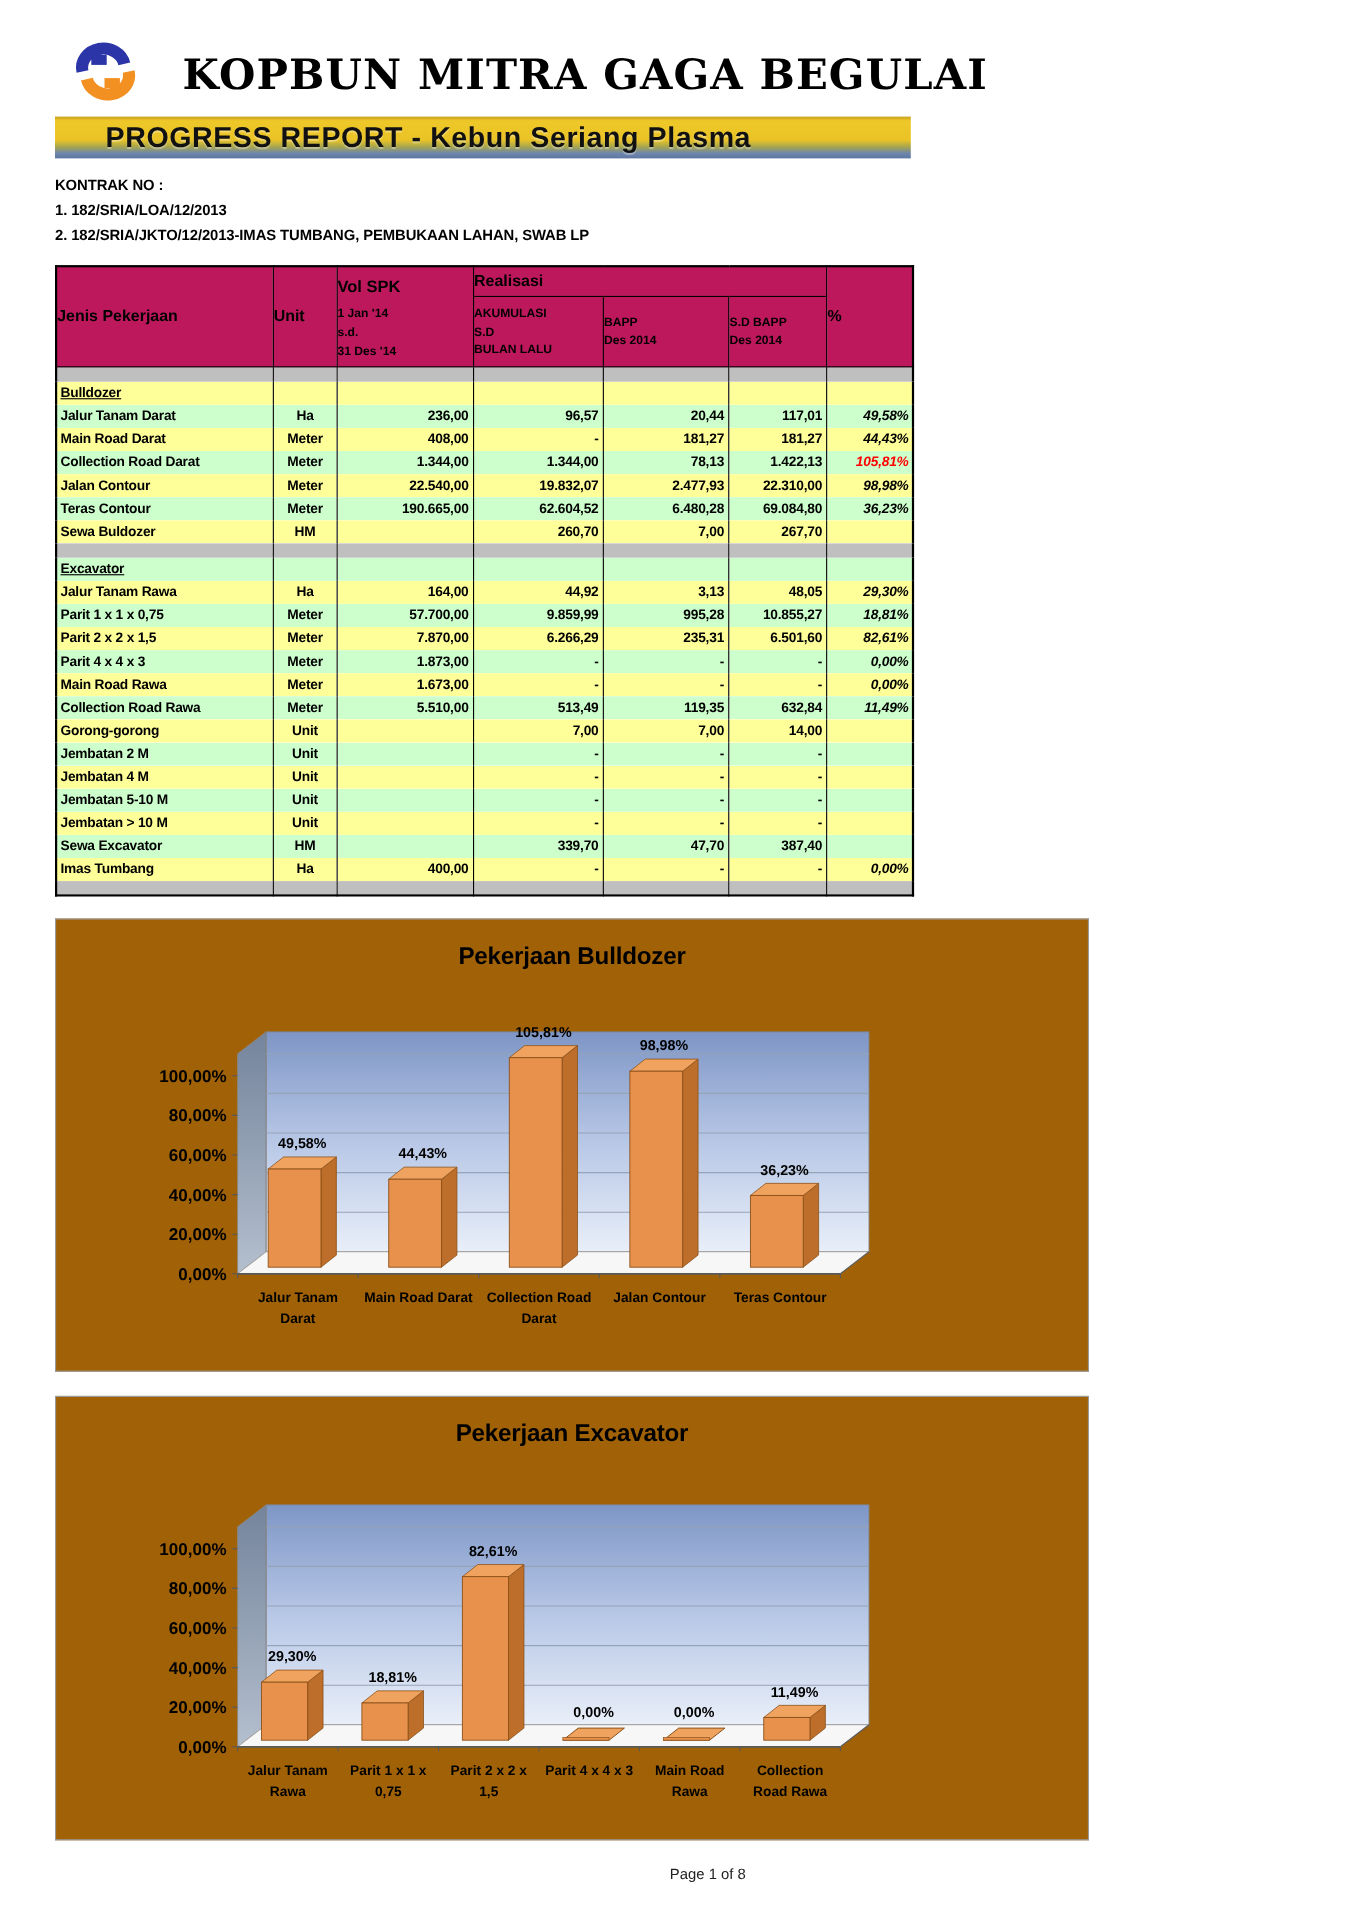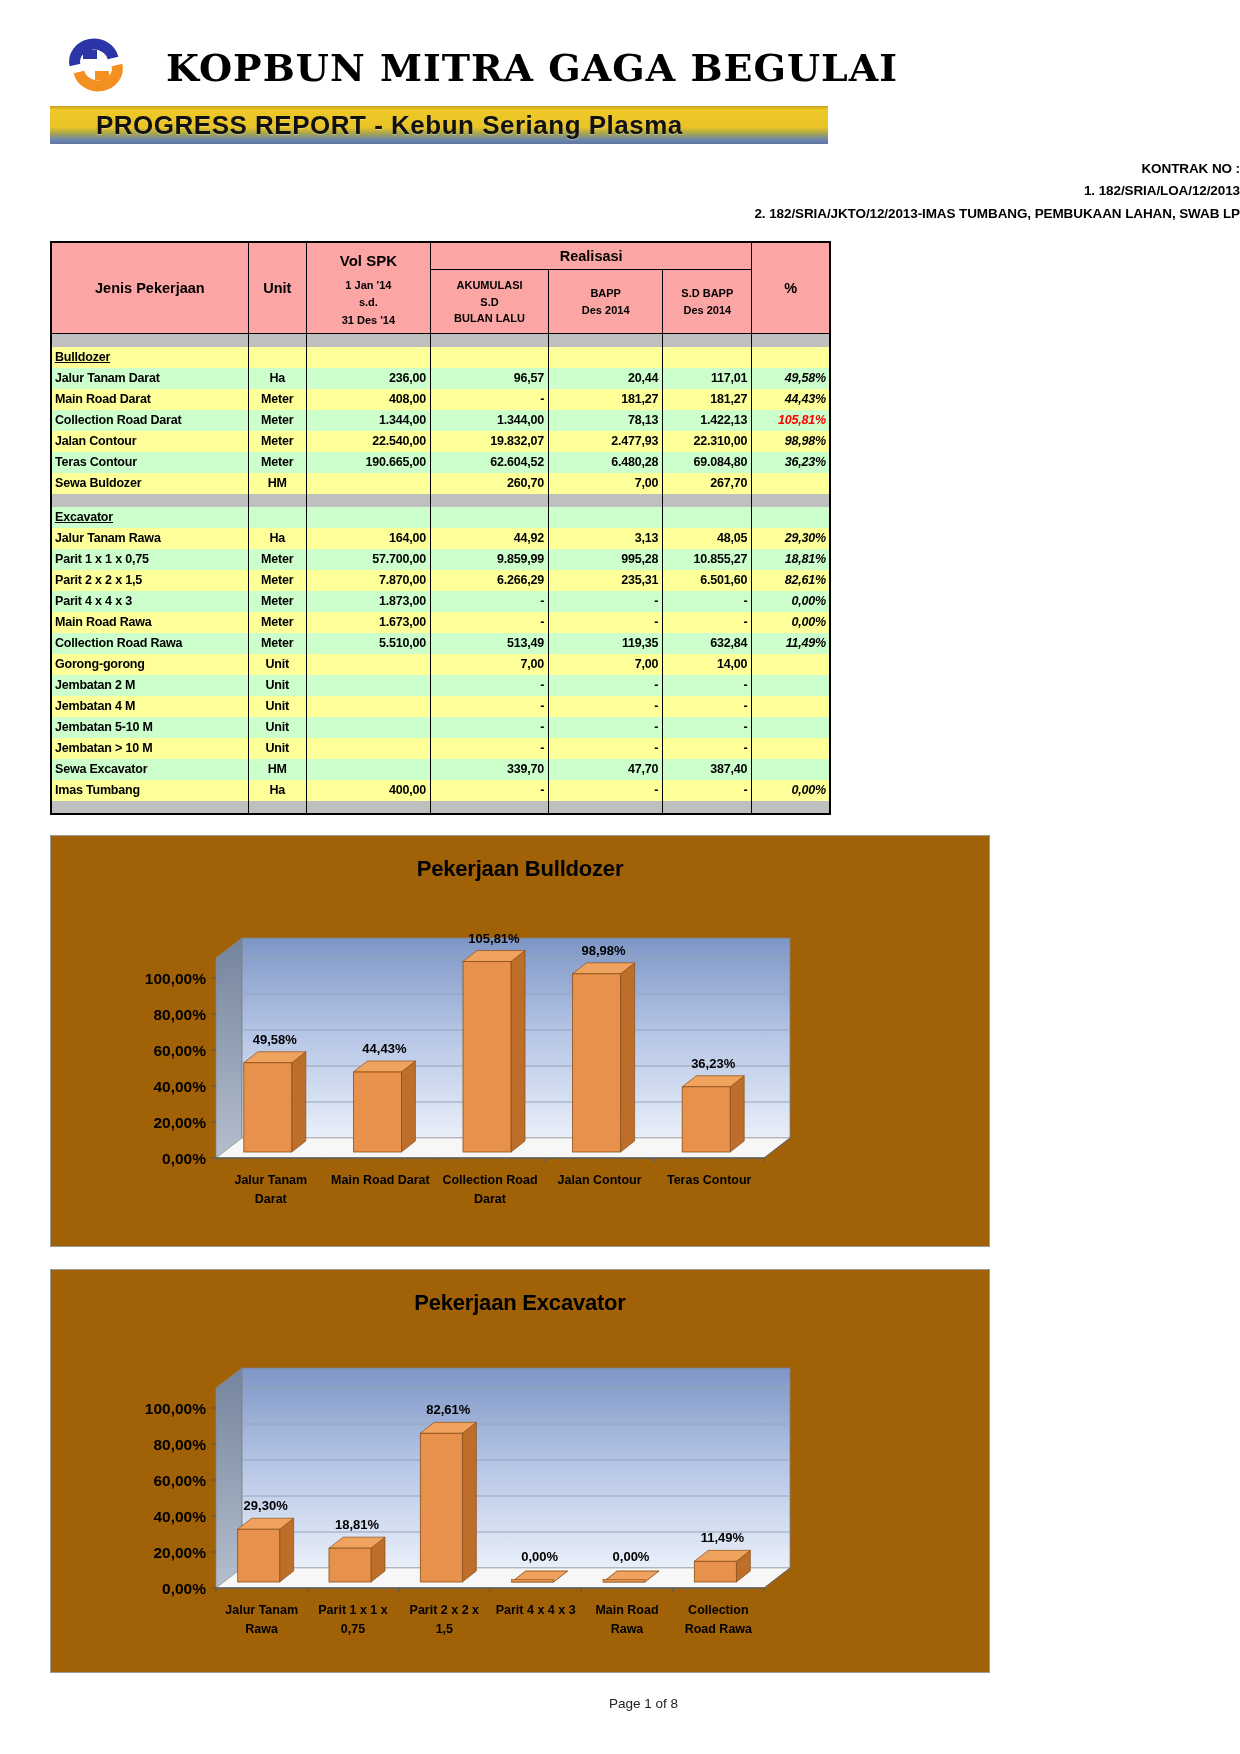--- a/index.html
+++ b/index.html
@@ -11,26 +11,26 @@
   .hdr { display:flex; align-items:center; padding:30px 0 0 58px; height:100px; }
   .logo { width:76px; height:76px; flex:0 0 76px; }
   .company { font-family:"DejaVu Serif", serif; font-weight:bold; font-size:38px; letter-spacing:1px; margin-left:32px; margin-top:4px; }
 
   .banner { margin:6px 0 0 50px; width:778px; height:38px;
     background:linear-gradient(180deg,#c79f1e 0%, #eec728 10%, #eac326 56%, #a8a64c 72%, #6e86ac 88%, #5d77a3 100%);
     display:flex; align-items:center; }
   .banner-text { font-size:26px; font-weight:bold; padding-left:46px; letter-spacing:0.5px; color:#111;
     text-shadow:0 1px 1px rgba(255,255,255,0.35); }
 
-  .contract { margin:14px 0 0 50px; font-weight:bold; font-size:13.5px; line-height:1.65; letter-spacing:-0.1px;text-align:right; }
+  .contract { margin:14px 0 0 50px; font-weight:bold; font-size:13.5px; line-height:1.65; letter-spacing:-0.1px; }
 
   
   table.prog { margin:16px 0 0 50px; border-collapse:collapse; table-layout:fixed; width:781px;
     border:2px solid #000; }
-  table.prog th { border:1px solid #000; background:#fca5a5; font-weight:bold; vertical-align:middle; text-align:center; }
+  table.prog th { border:1px solid #000; background:#be185d; font-weight:bold; vertical-align:middle; text-align:left; }
   .h1 th { font-size:14.5px; }
   .th-real { height:28px; }
   .th-vol { vertical-align:top; }
   .vol-title { font-size:15px; font-weight:bold; height:28px; line-height:28px; }
   .vol-sub { font-size:11px; line-height:1.6; padding-top:2px; }
   .h2 th { font-size:11px; line-height:1.5; height:64px; font-weight:bold; }
   .pre { white-space:pre-line; }
 
   table.prog td { border-left:1px solid #000; border-right:1px solid #000; height:21px;
     font-size:12.5px; font-weight:bold; letter-spacing:-0.2px; overflow:hidden; }

